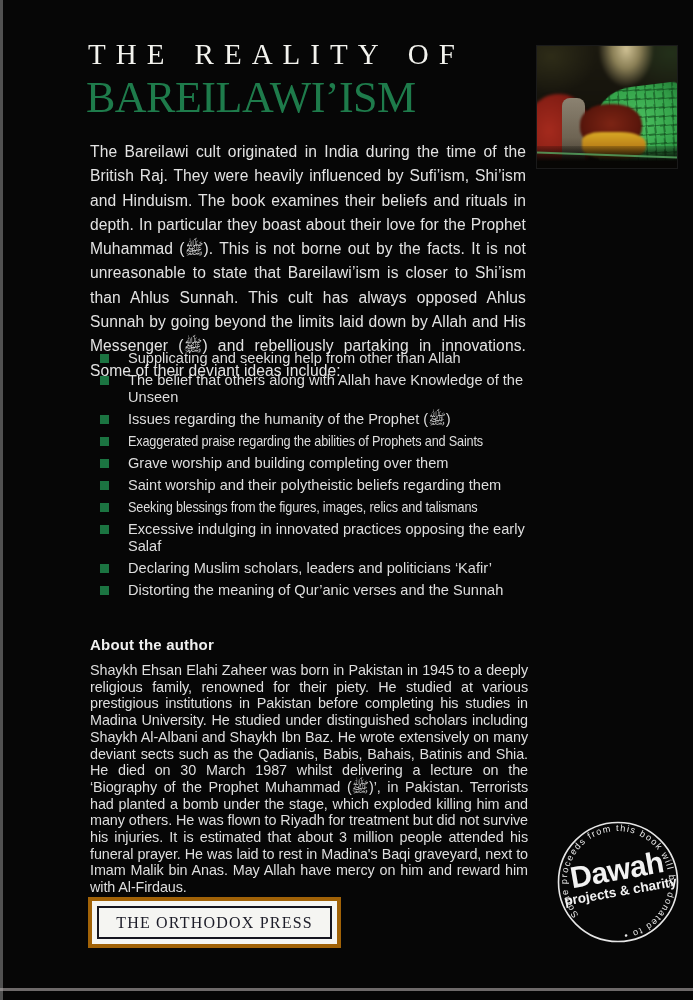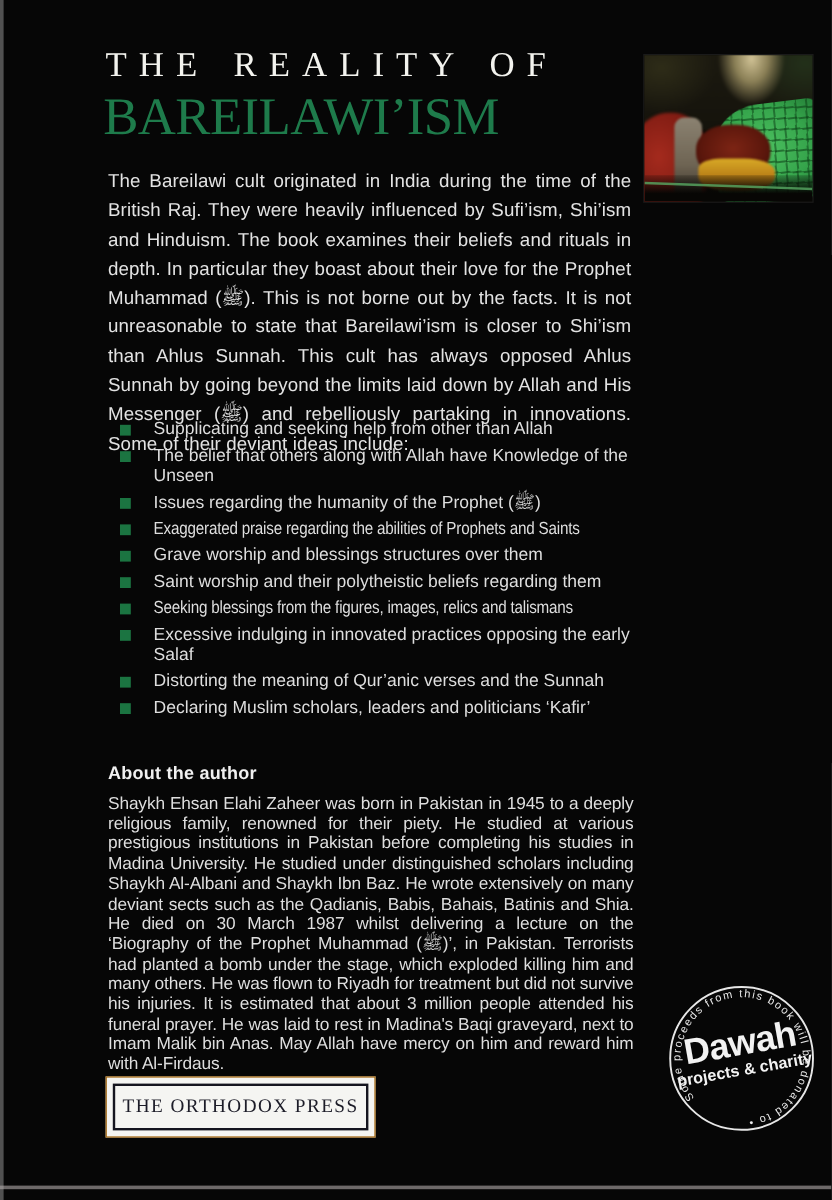--- a/index.html
+++ b/index.html
@@ -65,22 +65,22 @@
     position:absolute;left:90px;top:636px;margin:0;
     font-size:15px;font-weight:bold;color:#f0f0f0;letter-spacing:.2px;
   }
   .about-p{
     position:absolute;left:90px;top:662px;width:438px;margin:0;
     font-size:14.4px;line-height:16.7px;text-align:justify;
     color:#dedede;letter-spacing:-0.1px;
   }
 
   .press-box{
-    position:absolute;left:88px;top:897px;width:225px;height:51px;
-    background:#f5f5f2;border:1px solid #a16207;box-sizing:border-box;
+    position:absolute;left:88px;top:897px;width:253px;height:51px;
+    background:#f5f5f2;border:4px solid #a16207;box-sizing:border-box;
     display:flex;
   }
   .press-inner{
     flex:1;margin:5px;border:2px solid #15151f;
     display:flex;align-items:center;justify-content:center;
   }
   .press-name{
     font-family:"Liberation Serif", serif;font-size:16px;color:#1c1c28;
     letter-spacing:1.2px;white-space:nowrap;
   }
@@ -130,41 +130,41 @@
       <div class="bullet-item">
         <span class="bullet-sq" style="background: rgb(27, 116, 65);"></span>
         <span class="bullet-text">Issues regarding the humanity of the Prophet (ﷺ)</span>
       </div>
       <div class="bullet-item condensed">
         <span class="bullet-sq" style="background: rgb(27, 116, 65);"></span>
         <span class="bullet-text">Exaggerated praise regarding the abilities of Prophets and Saints</span>
       </div>
       <div class="bullet-item">
         <span class="bullet-sq" style="background: rgb(27, 116, 65);"></span>
-        <span class="bullet-text">Grave worship and blessings structures over them</span>
+        <span class="bullet-text">Grave worship and building completing over them</span>
       </div>
       <div class="bullet-item">
         <span class="bullet-sq" style="background: rgb(27, 116, 65);"></span>
         <span class="bullet-text">Saint worship and their polytheistic beliefs regarding them</span>
       </div>
       <div class="bullet-item condensed">
         <span class="bullet-sq" style="background: rgb(27, 116, 65);"></span>
         <span class="bullet-text">Seeking blessings from the figures, images, relics and talismans</span>
       </div>
       <div class="bullet-item">
         <span class="bullet-sq" style="background: rgb(27, 116, 65);"></span>
         <span class="bullet-text">Excessive indulging in innovated practices opposing the early Salaf</span>
       </div>
       <div class="bullet-item">
         <span class="bullet-sq" style="background: rgb(27, 116, 65);"></span>
-        <span class="bullet-text">Distorting the meaning of Qur’anic verses and the Sunnah</span>
+        <span class="bullet-text">Declaring Muslim scholars, leaders and politicians ‘Kafir’</span>
       </div>
       <div class="bullet-item">
         <span class="bullet-sq" style="background: rgb(27, 116, 65);"></span>
-        <span class="bullet-text">Declaring Muslim scholars, leaders and politicians ‘Kafir’</span>
+        <span class="bullet-text">Distorting the meaning of Qur’anic verses and the Sunnah</span>
       </div>
     </div>
 
   <h2 class="about-h">About the author</h2>
   <p class="about-p">Shaykh Ehsan Elahi Zaheer was born in Pakistan in 1945 to a deeply religious family, renowned for their piety. He studied at various prestigious institutions in Pakistan before completing his studies in Madina University. He studied under distinguished scholars including Shaykh Al-Albani and Shaykh Ibn Baz. He wrote extensively on many deviant sects such as the Qadianis, Babis, Bahais, Batinis and Shia. He died on 30 March 1987 whilst delivering a lecture on the ‘Biography of the Prophet Muhammad (ﷺ)’, in Pakistan. Terrorists had planted a bomb under the stage, which exploded killing him and many others. He was flown to Riyadh for treatment but did not survive his injuries. It is estimated that about 3 million people attended his funeral prayer. He was laid to rest in Madina's Baqi graveyard, next to Imam Malik bin Anas. May Allah have mercy on him and reward him with Al-Firdaus.</p>
 
   <div class="press-box">
     <div class="press-inner">
       <span class="press-name">THE ORTHODOX PRESS</span>
     </div>

